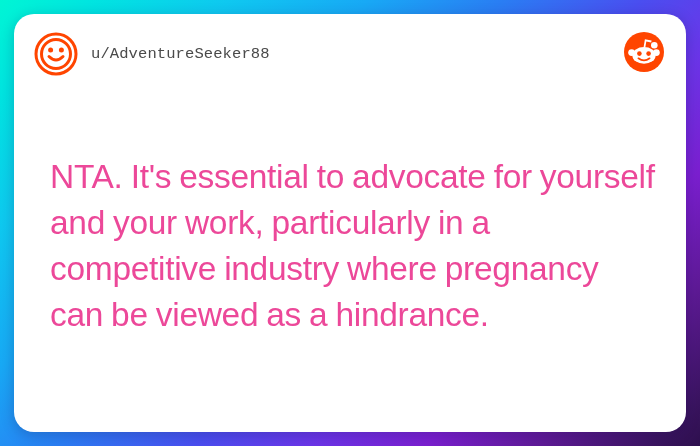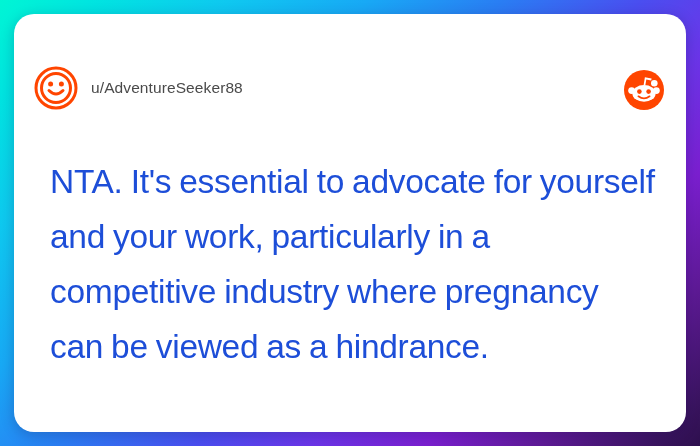--- a/index.html
+++ b/index.html
@@ -46,23 +46,24 @@
   }
 
   
   .card-header {
     position: absolute;
     left: 0;
     top: 0;
     right: 0;
     height: 96px;
     display: flex;
-    align-items: flex-end;
+    align-items: flex-start;
     box-sizing: border-box;
-    padding: 0 22px 0 20px;
+    padding: 18px 22px 0 20px;
+    font-family: Liberation Mono, monospace;
   }
 
   .user-block {
     display: flex;
     align-items: center;
     gap: 13px;
     flex: 1 1 auto;
     min-width: 0;
   }
 
@@ -88,22 +89,22 @@
     display: block;
   }
 
   
   .comment-body {
     position: absolute;
     left: 36px;
     right: 30px;
     top: 140px;
     font-size: 33.5px;
-    line-height: 55px;
-    color: #1d4ed8;
+    line-height: 46px;
+    color: #ec4899;
     letter-spacing: -0.3px;
     font-weight: 400;
     word-spacing: -1px;
   }
 </style>
 </head>
 <body>
 
 <div id="stage">
 

